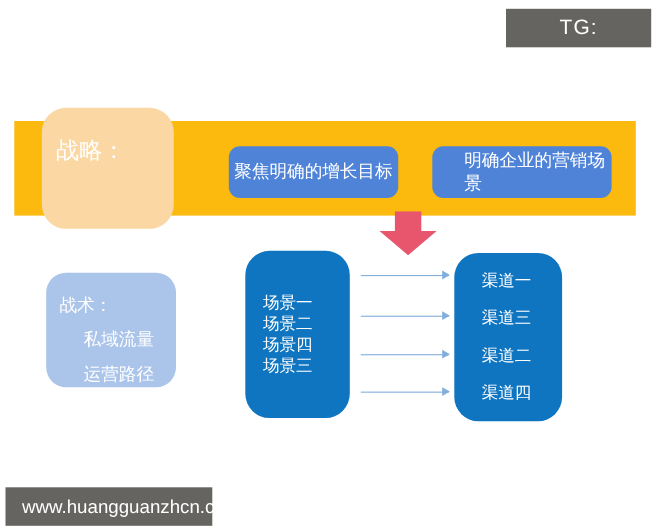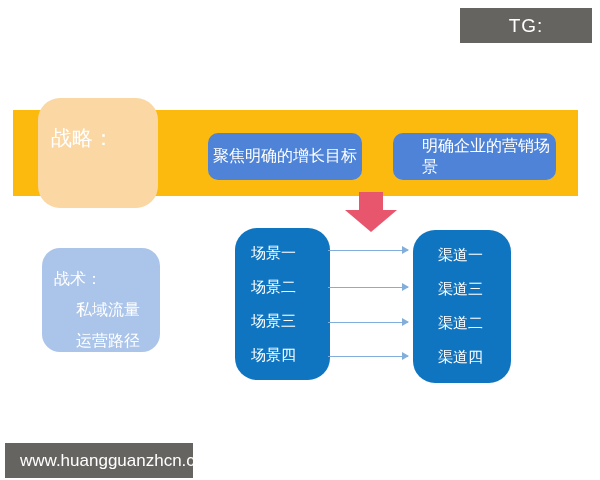--- a/index.html
+++ b/index.html
@@ -41,21 +41,21 @@
     font-size:16px;line-height:31px;padding-top:15px;box-sizing:border-box;
   }
   .t-title{margin-left:12px;}
   .t-line{margin-left:34px;}
   
   .node-box{
     position:absolute;background:#0F75C0;border-radius:22px;color:#ffffff;
     display:flex;flex-direction:column;justify-content:space-around;
     font-size:15px;box-sizing:border-box;padding:8px 0;
   }
-  .scenario-box{left:235px;top:228px;width:95px;height:152px;}
+  .scenario-box{left:223px;top:228px;width:95px;height:152px;justify-content:center;}
   .scenario-box .node-row{padding-left:16px;}
   .channel-box{left:413px;top:230px;width:98px;height:153px;}
   .channel-box .node-row{padding-left:25px;}
   
   .connector{
     position:absolute;left:328px;width:80px;height:0;
     border-top:1.5px solid #82AEDC;
   }
   .connector::after{
     content:'';position:absolute;right:-1px;top:-5px;width:0;height:0;
@@ -91,22 +91,22 @@
 
   <div class="tactics-box">
     <div class="t-title">战术：</div>
     <div class="t-line">私域流量</div>
     <div class="t-line">运营路径</div>
   </div>
 
   <div class="node-box scenario-box">
     <div class="node-row">场景一</div>
     <div class="node-row">场景二</div>
+    <div class="node-row">场景四</div>
     <div class="node-row">场景三</div>
-    <div class="node-row">场景四</div>
   </div>
 
   <div class="connector c1"></div>
   <div class="connector c2"></div>
   <div class="connector c3"></div>
   <div class="connector c4"></div>
 
   <div class="node-box channel-box">
     <div class="node-row">渠道一</div>
     <div class="node-row">渠道三</div>

